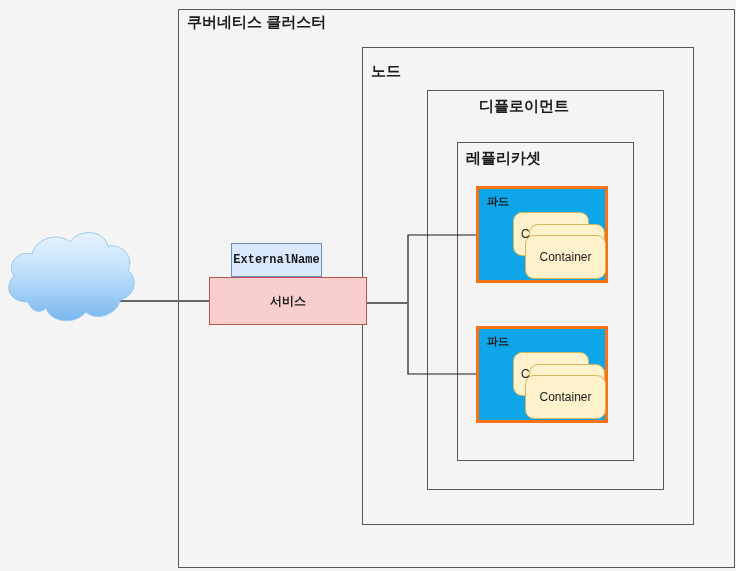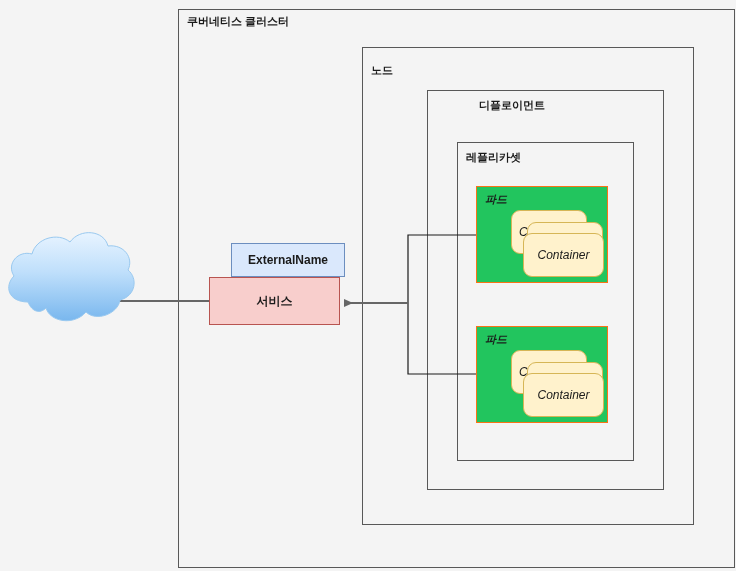--- a/index.html
+++ b/index.html
@@ -30,32 +30,31 @@
     background: transparent;
   }
 
   
   .group-box {
     border: 1px solid #585858;
     background: #f4f4f4;
   }
   .group-label {
     position: absolute;
-    font-size: 11px;
+    font-size: 15px;
     font-weight: bold;
     color: #1a1a1a;
     white-space: nowrap;
     line-height: 13px;
   }
 
   
   .pod-box {
-    border: 1px solid #f97316;
-    background: #22c55e;
-    font-style: italic;
+    border: 3px solid #f97316;
+    background: #0ea5e9;
   }
   .pod-label {
     position: absolute;
     left: 8px;
     top: 6px;
     font-size: 11px;
     font-weight: bold;
     color: #1a1a1a;
     white-space: nowrap;
     line-height: 13px;
@@ -176,21 +175,21 @@
                C36,238 58,232 70,242
                C80,228 104,230 108,246
                C124,244 134,258 128,270
                C138,278 136,296 120,300
                C118,314 96,322 86,312
                C74,326 50,322 46,308
                C40,314 32,312 28,302 Z" fill="url(#cloudGrad)" stroke="#99c9f0" stroke-width="1"></path>
     </g>
   </svg>
 
-  <div class="box service-box" style="left:209px; top:277px; width:131px; height:48px; z-index:5;font-family:Liberation Serif, serif;">
+  <div class="box service-box" style="left:209px; top:277px; width:158px; height:48px; z-index:5;font-family:Liberation Serif, serif;">
     <span>서비스</span>
   </div>
 
-  <div class="box external-box" style="left:231px; top:243px; width:114px; height:34px; z-index:6;">
+  <div class="box external-box" style="left:231px; top:243px; width:91px; height:34px; z-index:6;font-family:Liberation Mono, monospace;">
     <span>ExternalName</span>
   </div>
 
 </div>
 
 </body></html>

